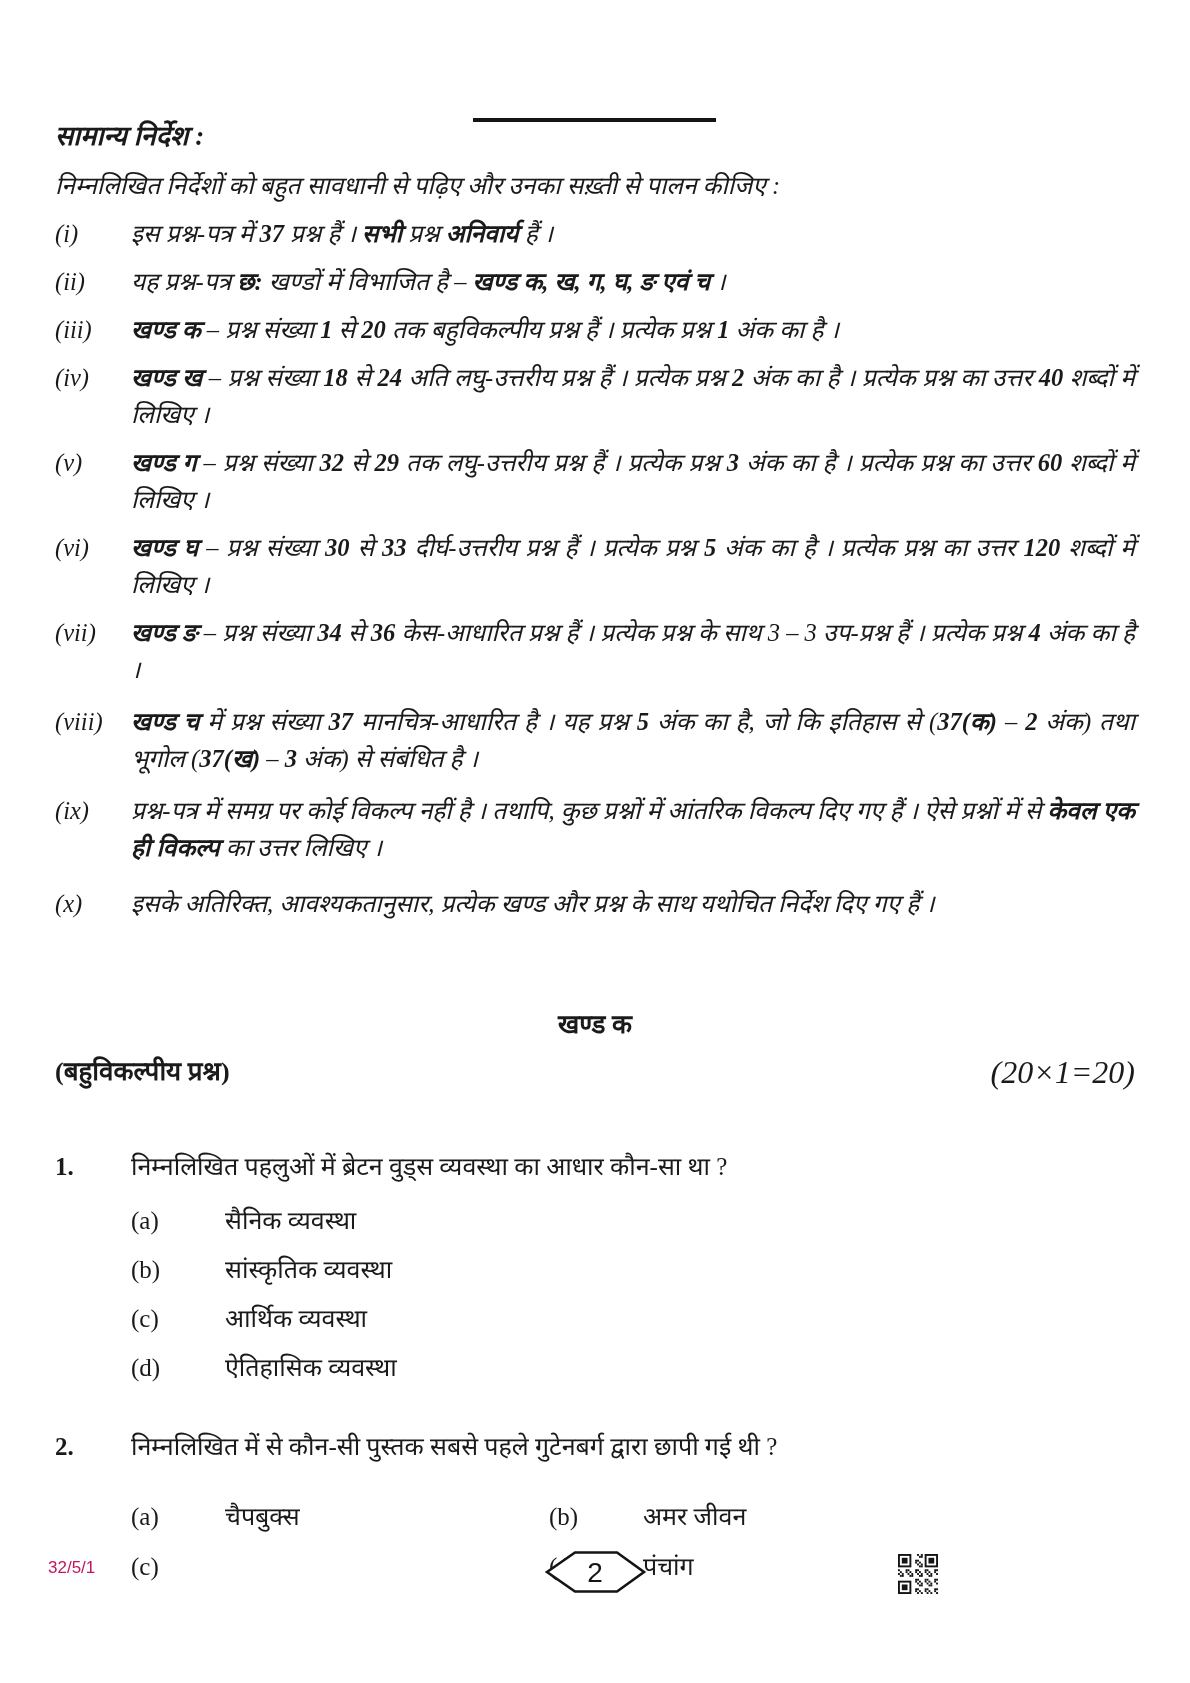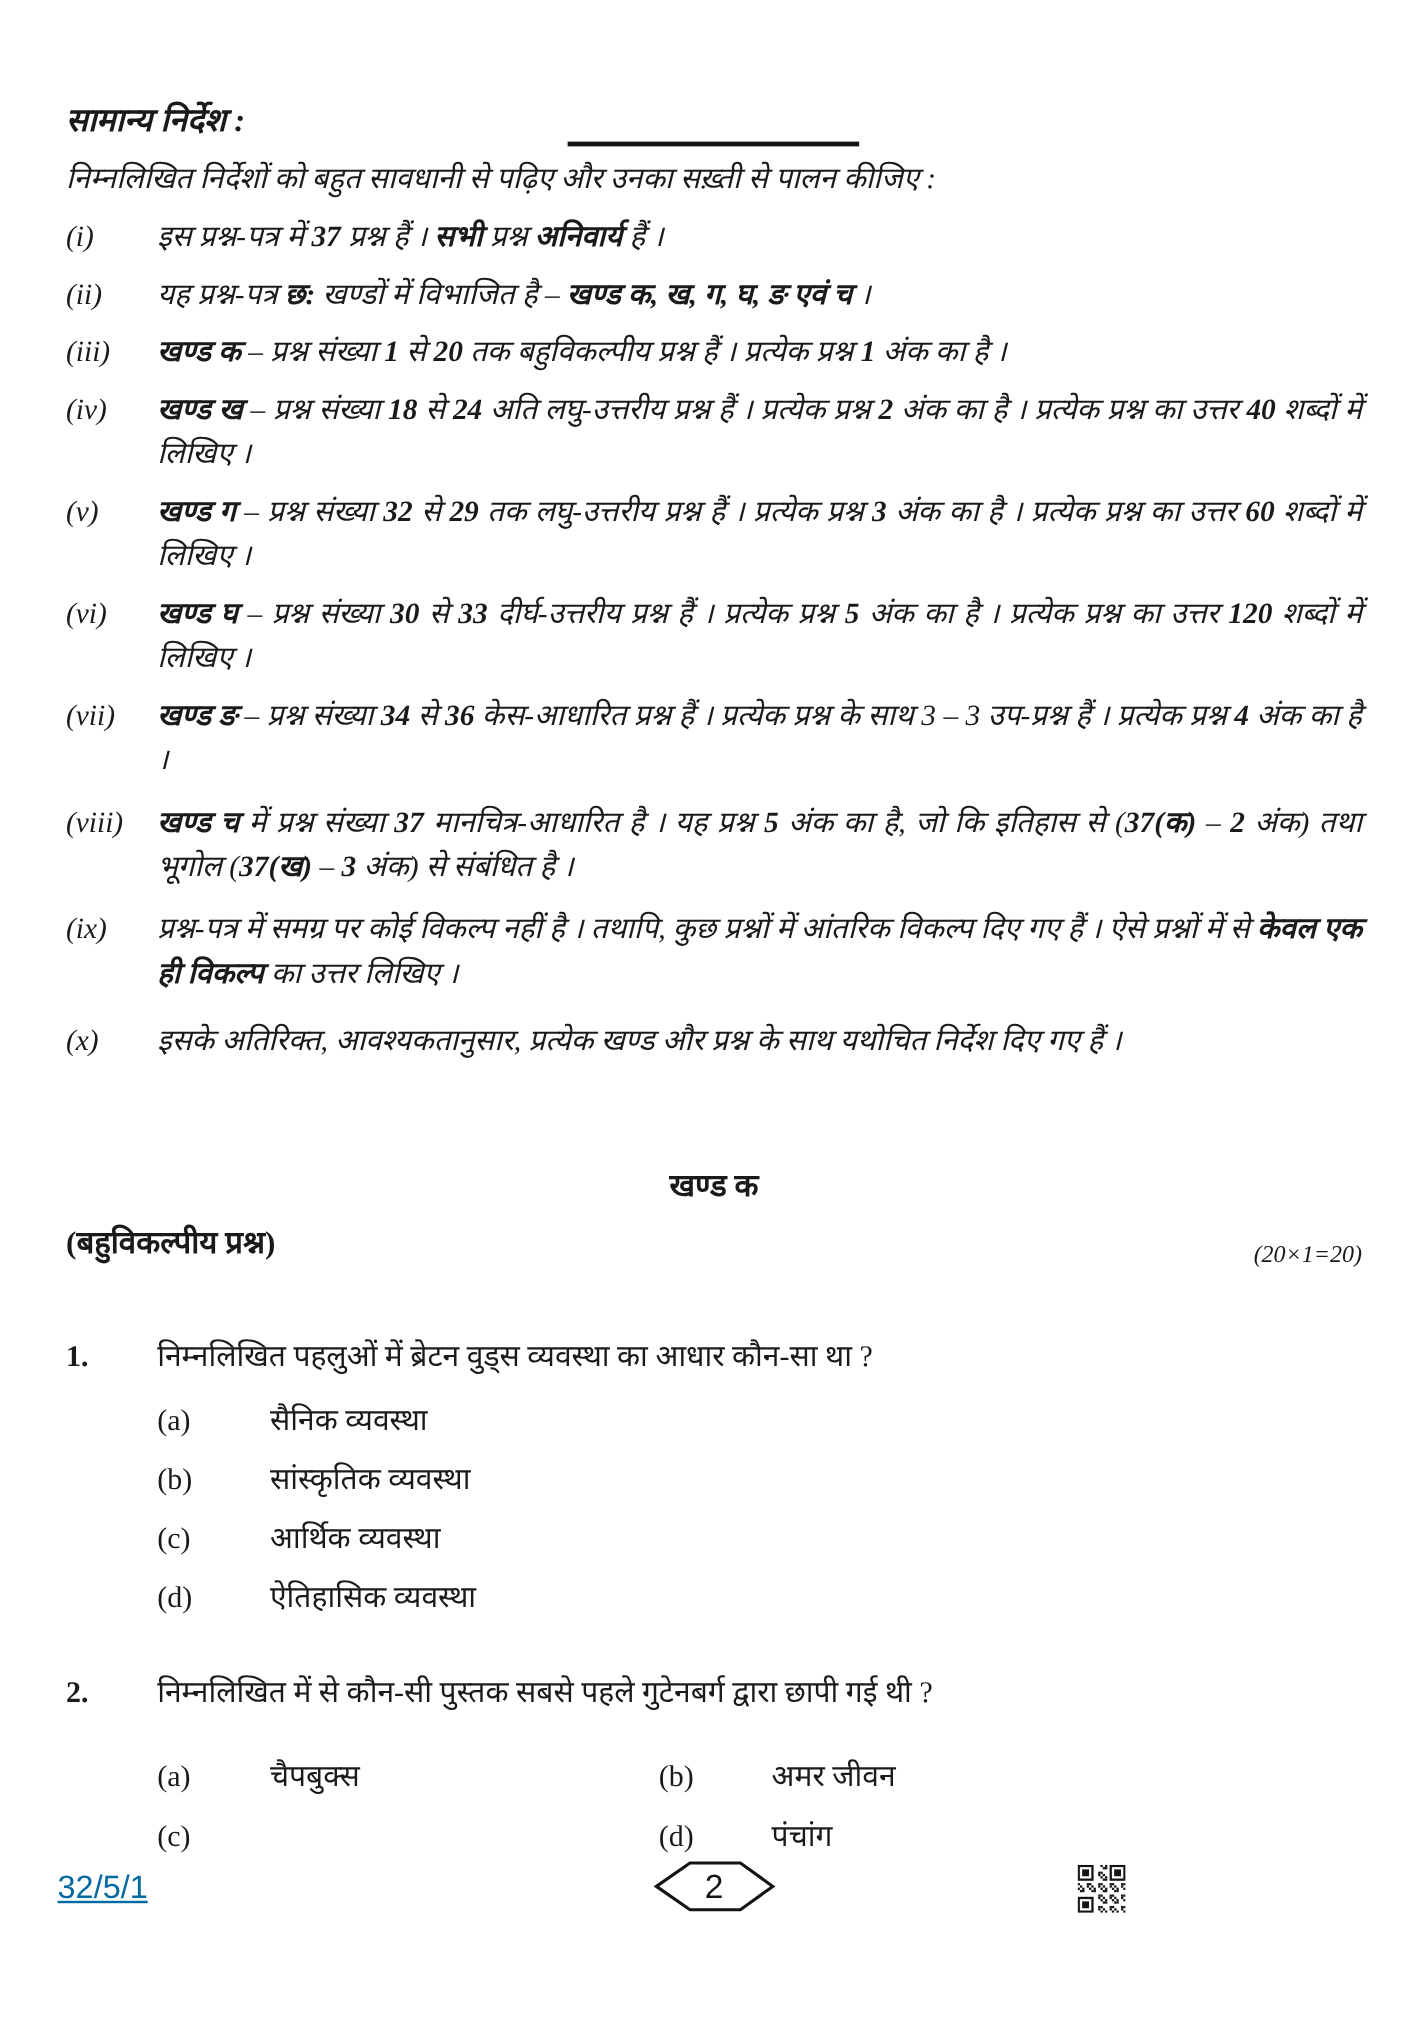--- a/index.html
+++ b/index.html
@@ -10,21 +10,21 @@
     color:#1a1a1a;
     font-family:"Liberation Serif","DejaVu Serif",serif;
     overflow:hidden;
   }
   .top-rule {
     position:absolute; left:473px; top:118px;
     width:243px; height:4px; background:#141414;
   }
   .content {
     position:absolute; left:55px; right:55px; top:0;
-    padding-top:82px;
+    padding-top:118px;
   }
   .gen-title {
     font-style:italic; font-weight:bold;
     font-size:27px; line-height:36px;
   }
   .gen-intro {
     font-style:italic; font-size:24.5px; line-height:37px;
     margin-top:13px;
   }
   .inst-list { margin-top:4px; }
@@ -39,41 +39,41 @@
   .b { font-weight:bold; }
   .section-title {
     text-align:center; font-weight:bold; font-size:26px;
     line-height:34px; margin-top:86px;
   }
   .section-subline {
     position:relative; text-align:left; font-weight:bold;
     font-size:26px; line-height:34px; margin-top:13px;
   }
   .section-marks {
-    position:absolute; right:0; top:10px;
-    font-weight:normal; font-style:italic; font-size:20px;
+    position:absolute; right:0; top:0;
+    font-weight:normal; font-style:italic; font-size:32px;
   }
   .question { display:flex; font-size:25px; line-height:35px; margin-top:60px; }
   .question.q-first { margin-top:60px; }
   .question.q-next { margin-top:44px; }
   .q-num { flex:0 0 76px; font-weight:bold; }
   .q-text { flex:1; }
   .opts { margin-left:76px; margin-top:20px; }
   .opts-2col {
     display:grid;
     grid-template-columns:418px 1fr;
   }
   .opt-row { display:flex; font-size:25px; line-height:34px; margin-top:15px; }
   .opts-2col .opt-row { margin-top:16px; }
   .opt-label { flex:0 0 62px; }
   .opt-text { flex:1;margin-left:32px; }
   .footer-code {
     position:absolute; left:48px; top:1558px;
     font-family:"Liberation Sans","DejaVu Sans",sans-serif;
-    font-size:27px; color:#0369a1;text-decoration:underline;
+    font-size:17px; color:#be185d;
   }
   .page-badge { position:absolute; left:544px; top:1549px; }
   .qr { position:absolute; left:898px; top:1554px; }
 </style>
 </head>
 <body>
 
 <div class="page">
   <div class="top-rule"></div>
 

